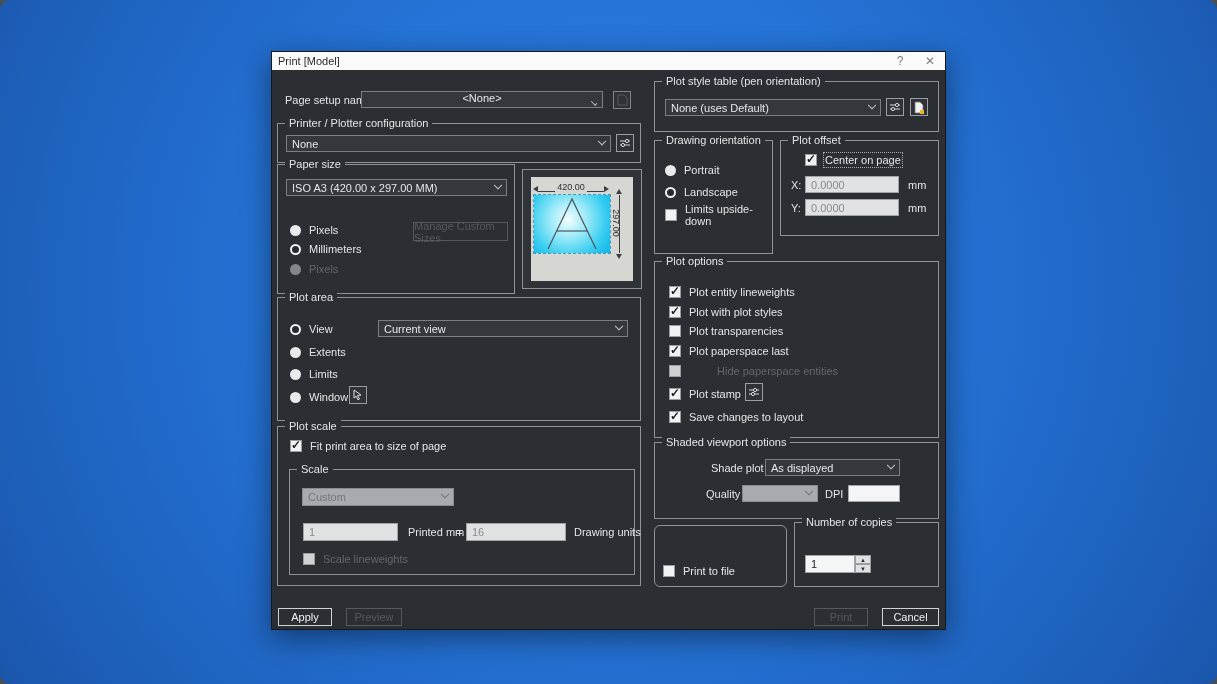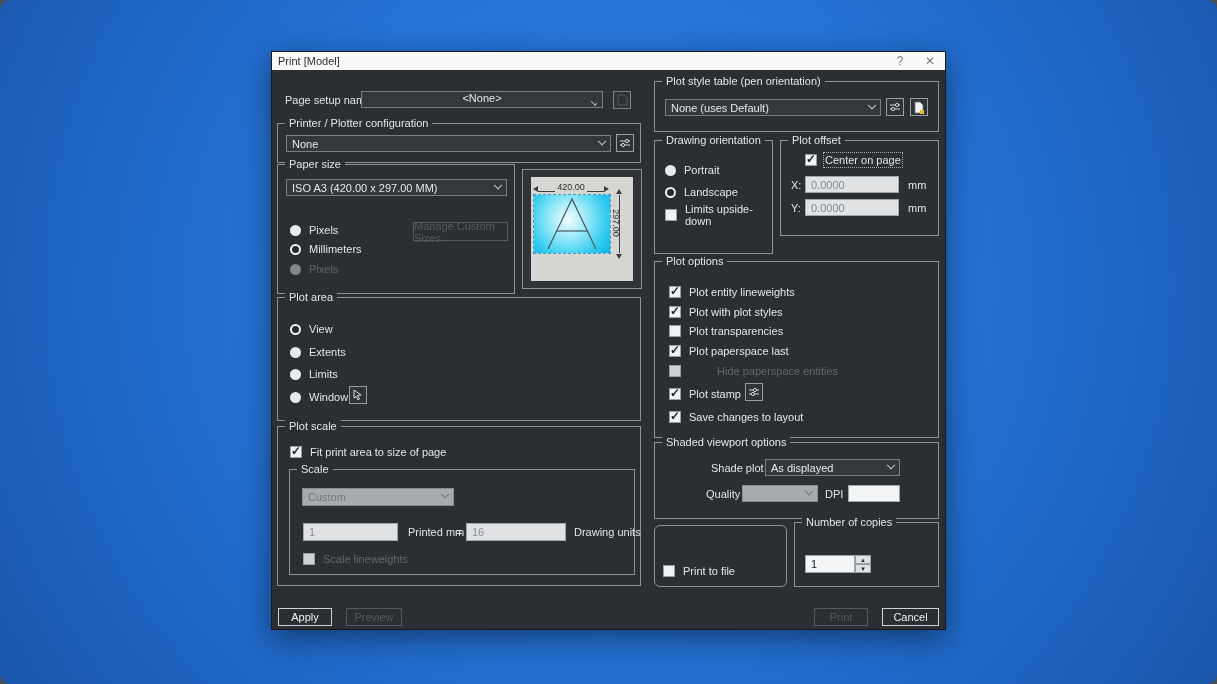--- a/index.html
+++ b/index.html
@@ -168,20 +168,24 @@
       </div>
     </div>
   </div>
 
   <div class="group" style="left:5px; top:245px; width:364px; height:124px;">
     <span class="group-title">Plot area</span>
     <div class="row" style="left:12px; top:24px;">
       <span class="radio on"></span>
       <span>View</span>
     </div>
+    <div class="dd" style="left:100px; top:22px; width:250px; height:17px;">
+      <span>Current view</span>
+      <span class="chev"></span>
+    </div>
     <div class="row" style="left:12px; top:47px;">
       <span class="radio off"></span>
       <span>Extents</span>
     </div>
     <div class="row" style="left:12px; top:69px;">
       <span class="radio off"></span>
       <span>Limits</span>
     </div>
     <div class="row" style="left:12px; top:92px;">
       <span class="radio off"></span>
@@ -189,21 +193,21 @@
     </div>
     <div class="iconbtn" style="left:71px; top:88px;">
       <svg width="12" height="12" viewBox="0 0 12 12">
         <path d="M2 1 L9 6 L5.5 6.5 L7.5 10 L6 10.8 L4.2 7.3 L2 9 Z" fill="none" stroke="#e2e3e5" stroke-width="1"></path>
       </svg>
     </div>
   </div>
 
   <div class="group" style="left:5px; top:374px; width:364px; height:160px;">
     <span class="group-title">Plot scale</span>
-    <div class="row" style="left:12px; top:18px;">
+    <div class="row" style="left:12px; top:12px;">
       <span class="cb checked"></span>
       <span>Fit print area to size of page</span>
     </div>
     <div class="group" style="left:11px; top:42px; width:346px; height:106px;">
       <span class="group-title">Scale</span>
       <div class="dd disabled" style="left:12px; top:18px; width:152px; height:18px;">
         <span>Custom</span>
         <span class="chev"></span>
       </div>
       <div class="field light" style="left:13px; top:53px; width:95px; height:18px;">1</div>

